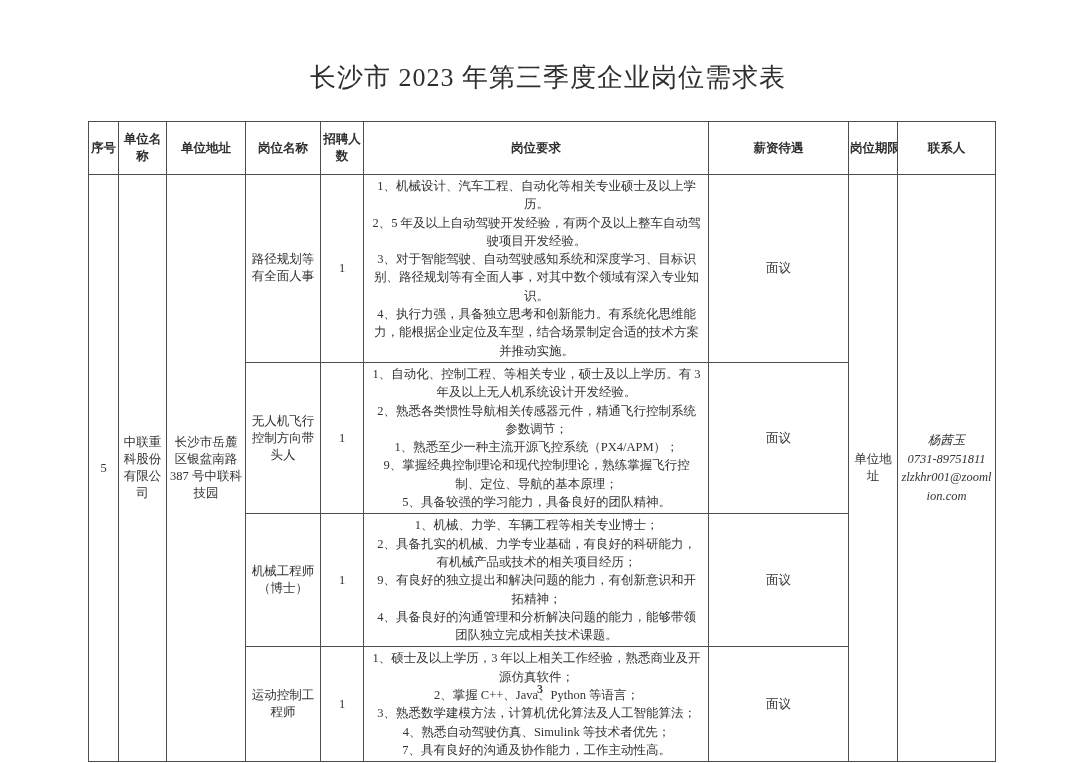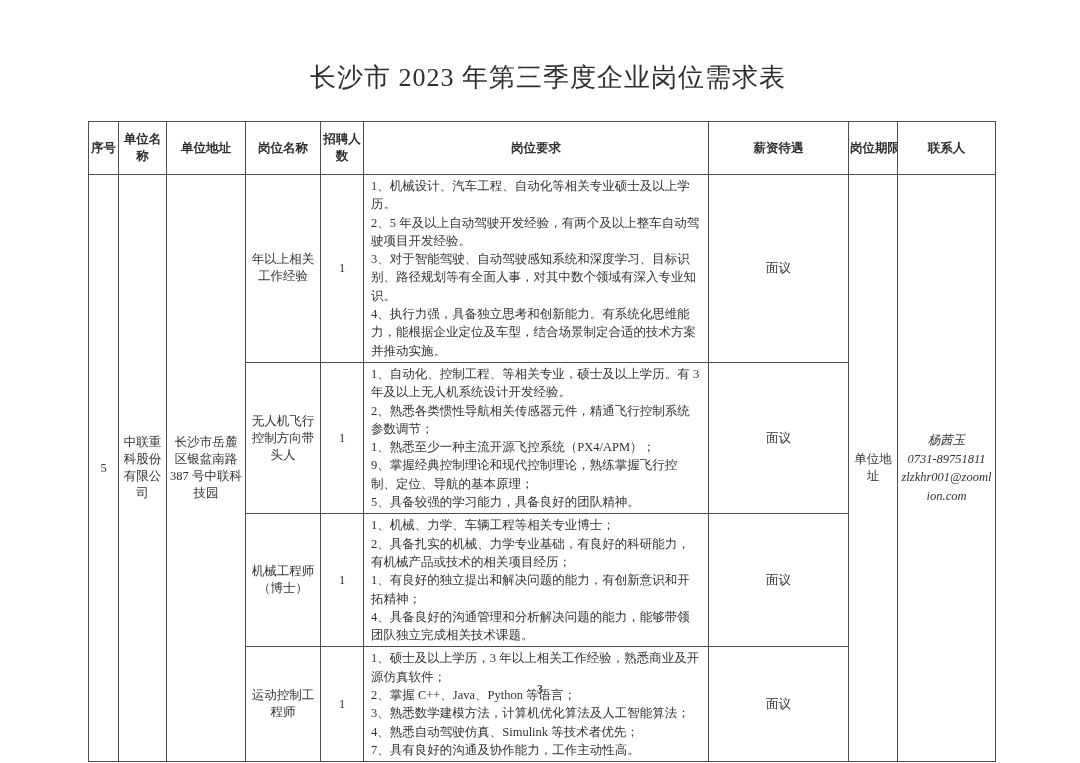--- a/index.html
+++ b/index.html
@@ -47,21 +47,21 @@
     font-weight: 700;
     color: #2f2f2f;
     padding: 0 1px;
   }
   .job-table th.one-line { white-space: nowrap; }
   tr.row-1 { height: 129px; }
   tr.row-2 { height: 131px; }
   tr.row-3 { height: 109px; }
   tr.row-4 { height: 92px; }
   td.req-cell {
-    text-align: left;
+    text-align: center;
     padding: 2px 6px 2px 7px;
   }
   .req-line {
     font-size: 12.5px;
     line-height: 18.3px;
     white-space: normal;
   }
   td.contact-cell div { line-height: 18.5px; font-style: italic; }
   td.contact-cell .email { word-break: break-all; }
   .page-number {
@@ -105,21 +105,21 @@
         <th class="one-line">薪资待遇</th>
         <th class="one-line">岗位期限</th>
         <th class="one-line">联系人</th>
       </tr>
     </thead>
     <tbody>
       <tr class="row-1">
         <td rowspan="4">5</td>
         <td rowspan="4">中联重科股份有限公司</td>
         <td rowspan="4">长沙市岳麓区银盆南路 387 号中联科技园</td>
-        <td>年以上相关工作经验</td>
+        <td>路径规划等有全面人事</td>
         <td>1</td>
         <td class="req-cell">
           <div class="req-line">1、机械设计、汽车工程、自动化等相关专业硕士及以上学历。</div>
           <div class="req-line">2、5 年及以上自动驾驶开发经验，有两个及以上整车自动驾驶项目开发经验。</div>
           <div class="req-line">3、对于智能驾驶、自动驾驶感知系统和深度学习、目标识别、路径规划等有全面人事，对其中数个领域有深入专业知识。</div>
           <div class="req-line">4、执行力强，具备独立思考和创新能力。有系统化思维能力，能根据企业定位及车型，结合场景制定合适的技术方案并推动实施。</div>
         </td>
         <td>面议</td>
         <td rowspan="4">单位地址</td>
         <td rowspan="4" class="contact-cell">
@@ -139,21 +139,21 @@
           <div class="req-line">5、具备较强的学习能力，具备良好的团队精神。</div>
         </td>
         <td>面议</td>
       </tr>
       <tr class="row-3">
         <td>机械工程师（博士）</td>
         <td>1</td>
         <td class="req-cell">
           <div class="req-line">1、机械、力学、车辆工程等相关专业博士；</div>
           <div class="req-line">2、具备扎实的机械、力学专业基础，有良好的科研能力，有机械产品或技术的相关项目经历；</div>
-          <div class="req-line">1、有良好的独立提出和解决问题的能力，有创新意识和开拓精神；</div>
+          <div class="req-line">9、有良好的独立提出和解决问题的能力，有创新意识和开拓精神；</div>
           <div class="req-line">4、具备良好的沟通管理和分析解决问题的能力，能够带领团队独立完成相关技术课题。</div>
         </td>
         <td>面议</td>
       </tr>
       <tr class="row-4">
         <td>运动控制工程师</td>
         <td>1</td>
         <td class="req-cell">
           <div class="req-line">1、硕士及以上学历，3 年以上相关工作经验，熟悉商业及开源仿真软件；</div>
           <div class="req-line">2、掌握 C++、Java、Python 等语言；</div>

